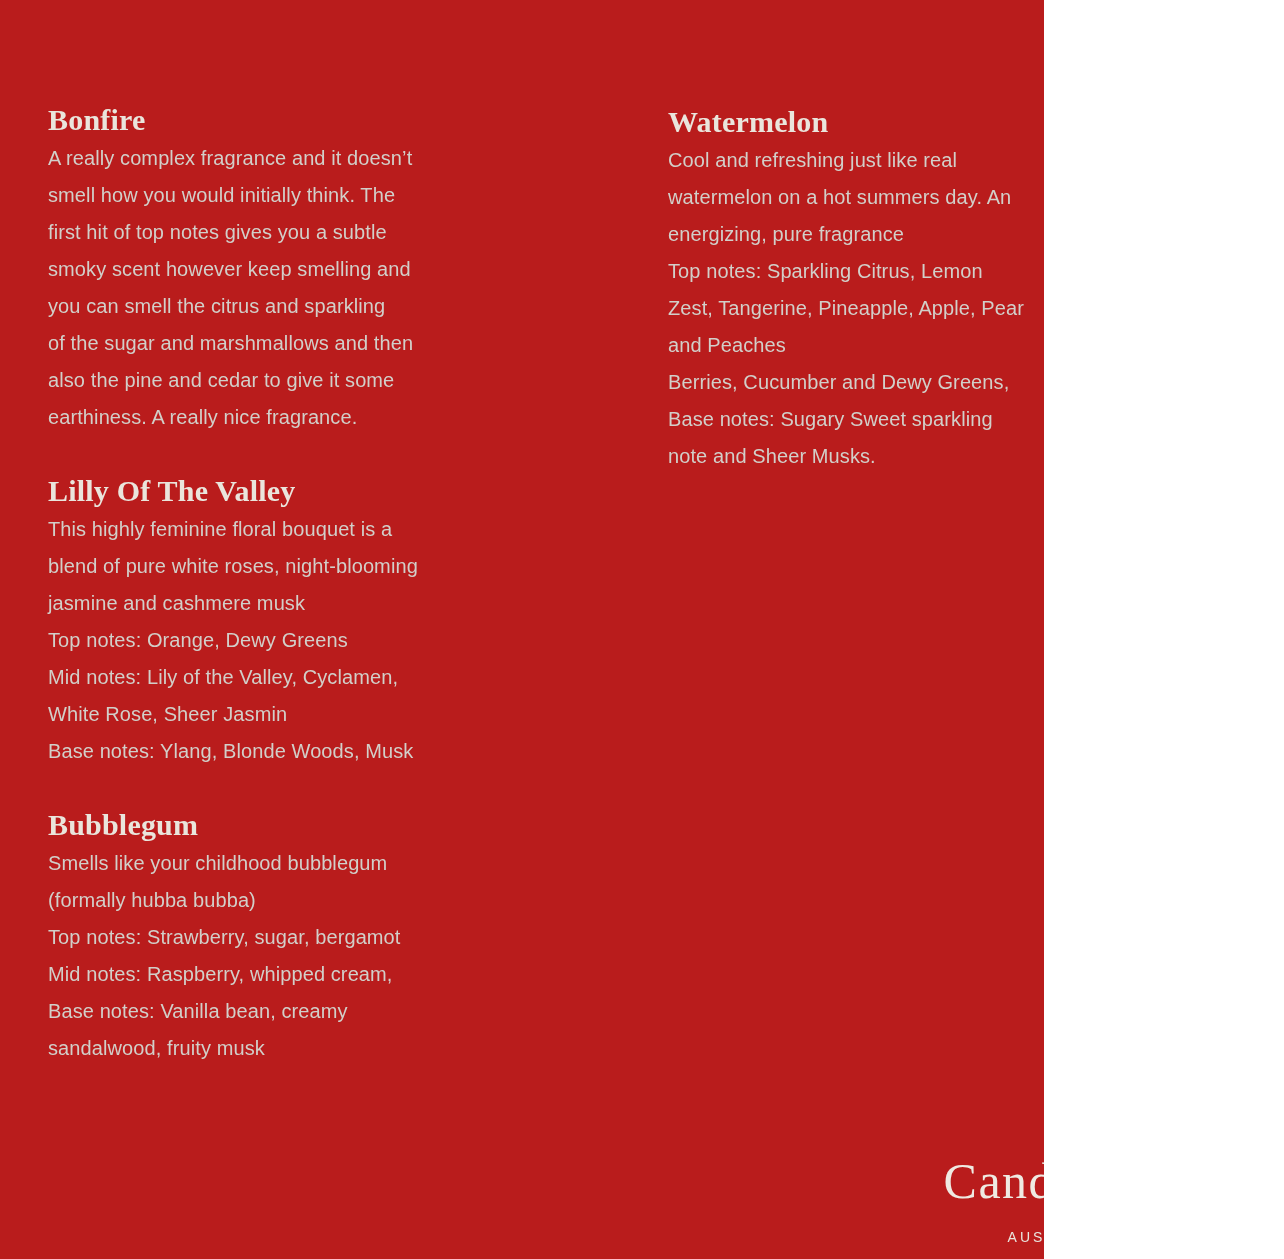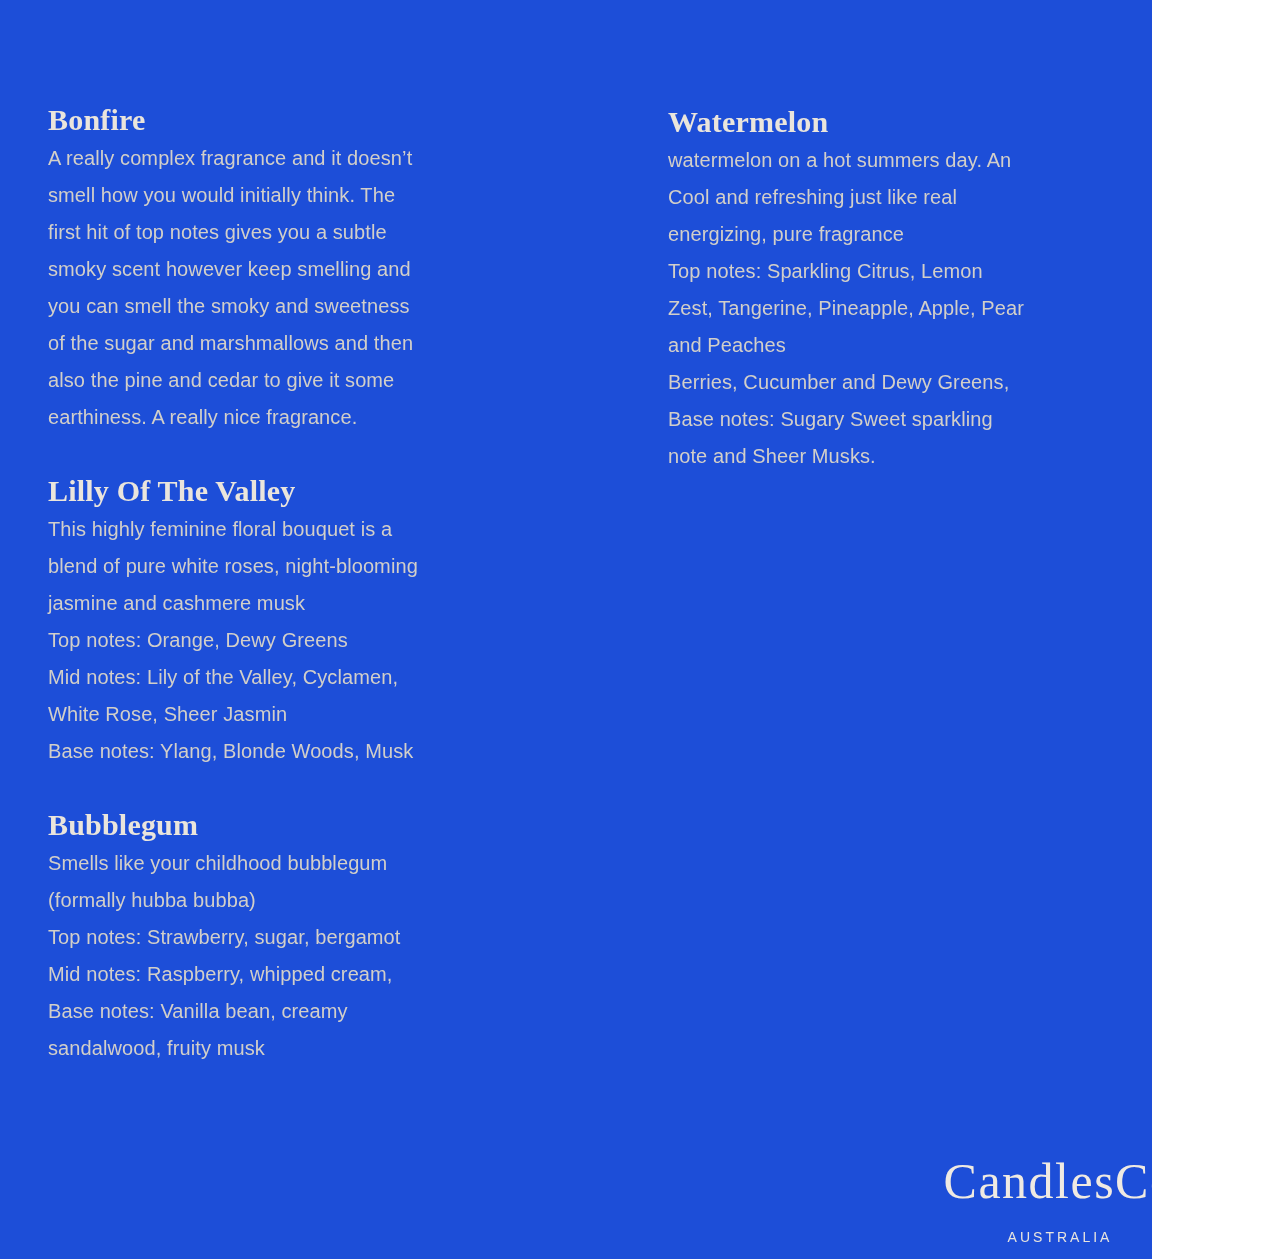--- a/index.html
+++ b/index.html
@@ -1,23 +1,23 @@
 <!DOCTYPE html>
 <html><head>
 <meta charset="utf-8">
 <style>
   html, body {
     margin: 0;
     padding: 0;
   }
   .page {
     position: relative;
-    width: 1152px;
+    width: 1044px;
     height: 1259px;
-    background: #1d4ed8;
+    background: #b91c1c;
     overflow: hidden;
     font-family: "Liberation Sans", sans-serif;
   }
   .col {
     position: absolute;
   }
   .col-left {
     left: 48px;
     top: 101px;
     width: 600px;
@@ -74,21 +74,21 @@
 
 <div class="page">
 
   <div class="col col-left" id="col-left">
       <section class="fragrance-section">
         <h2 class="fragrance-title">Bonfire</h2>
         <div class="fragrance-line">A really complex fragrance and it doesn’t</div>
         <div class="fragrance-line">smell how you would initially think. The</div>
         <div class="fragrance-line">first hit of top notes gives you a subtle</div>
         <div class="fragrance-line">smoky scent however keep smelling and</div>
-        <div class="fragrance-line">you can smell the smoky and sweetness</div>
+        <div class="fragrance-line">you can smell the citrus and sparkling</div>
         <div class="fragrance-line">of the sugar and marshmallows and then</div>
         <div class="fragrance-line">also the pine and cedar to give it some</div>
         <div class="fragrance-line">earthiness. A really nice fragrance.</div>
       </section>
       <section class="fragrance-section">
         <h2 class="fragrance-title">Lilly Of The Valley</h2>
         <div class="fragrance-line">This highly feminine floral bouquet is a</div>
         <div class="fragrance-line">blend of pure white roses, night-blooming</div>
         <div class="fragrance-line">jasmine and cashmere musk</div>
         <div class="fragrance-line">Top notes: Orange, Dewy Greens</div>
@@ -102,22 +102,22 @@
         <div class="fragrance-line">(formally hubba bubba)</div>
         <div class="fragrance-line">Top notes: Strawberry, sugar, bergamot</div>
         <div class="fragrance-line">Mid notes: Raspberry, whipped cream,</div>
         <div class="fragrance-line">Base notes: Vanilla bean, creamy</div>
         <div class="fragrance-line">sandalwood, fruity musk</div>
       </section>
     </div>
   <div class="col col-right" id="col-right">
       <section class="fragrance-section">
         <h2 class="fragrance-title">Watermelon</h2>
+        <div class="fragrance-line">Cool and refreshing just like real</div>
         <div class="fragrance-line">watermelon on a hot summers day. An</div>
-        <div class="fragrance-line">Cool and refreshing just like real</div>
         <div class="fragrance-line">energizing, pure fragrance</div>
         <div class="fragrance-line">Top notes: Sparkling Citrus, Lemon</div>
         <div class="fragrance-line">Zest, Tangerine, Pineapple, Apple, Pear</div>
         <div class="fragrance-line">and Peaches</div>
         <div class="fragrance-line">Berries, Cucumber and Dewy Greens,</div>
         <div class="fragrance-line">Base notes: Sugary Sweet sparkling</div>
         <div class="fragrance-line">note and Sheer Musks.</div>
       </section>
     </div>
 

